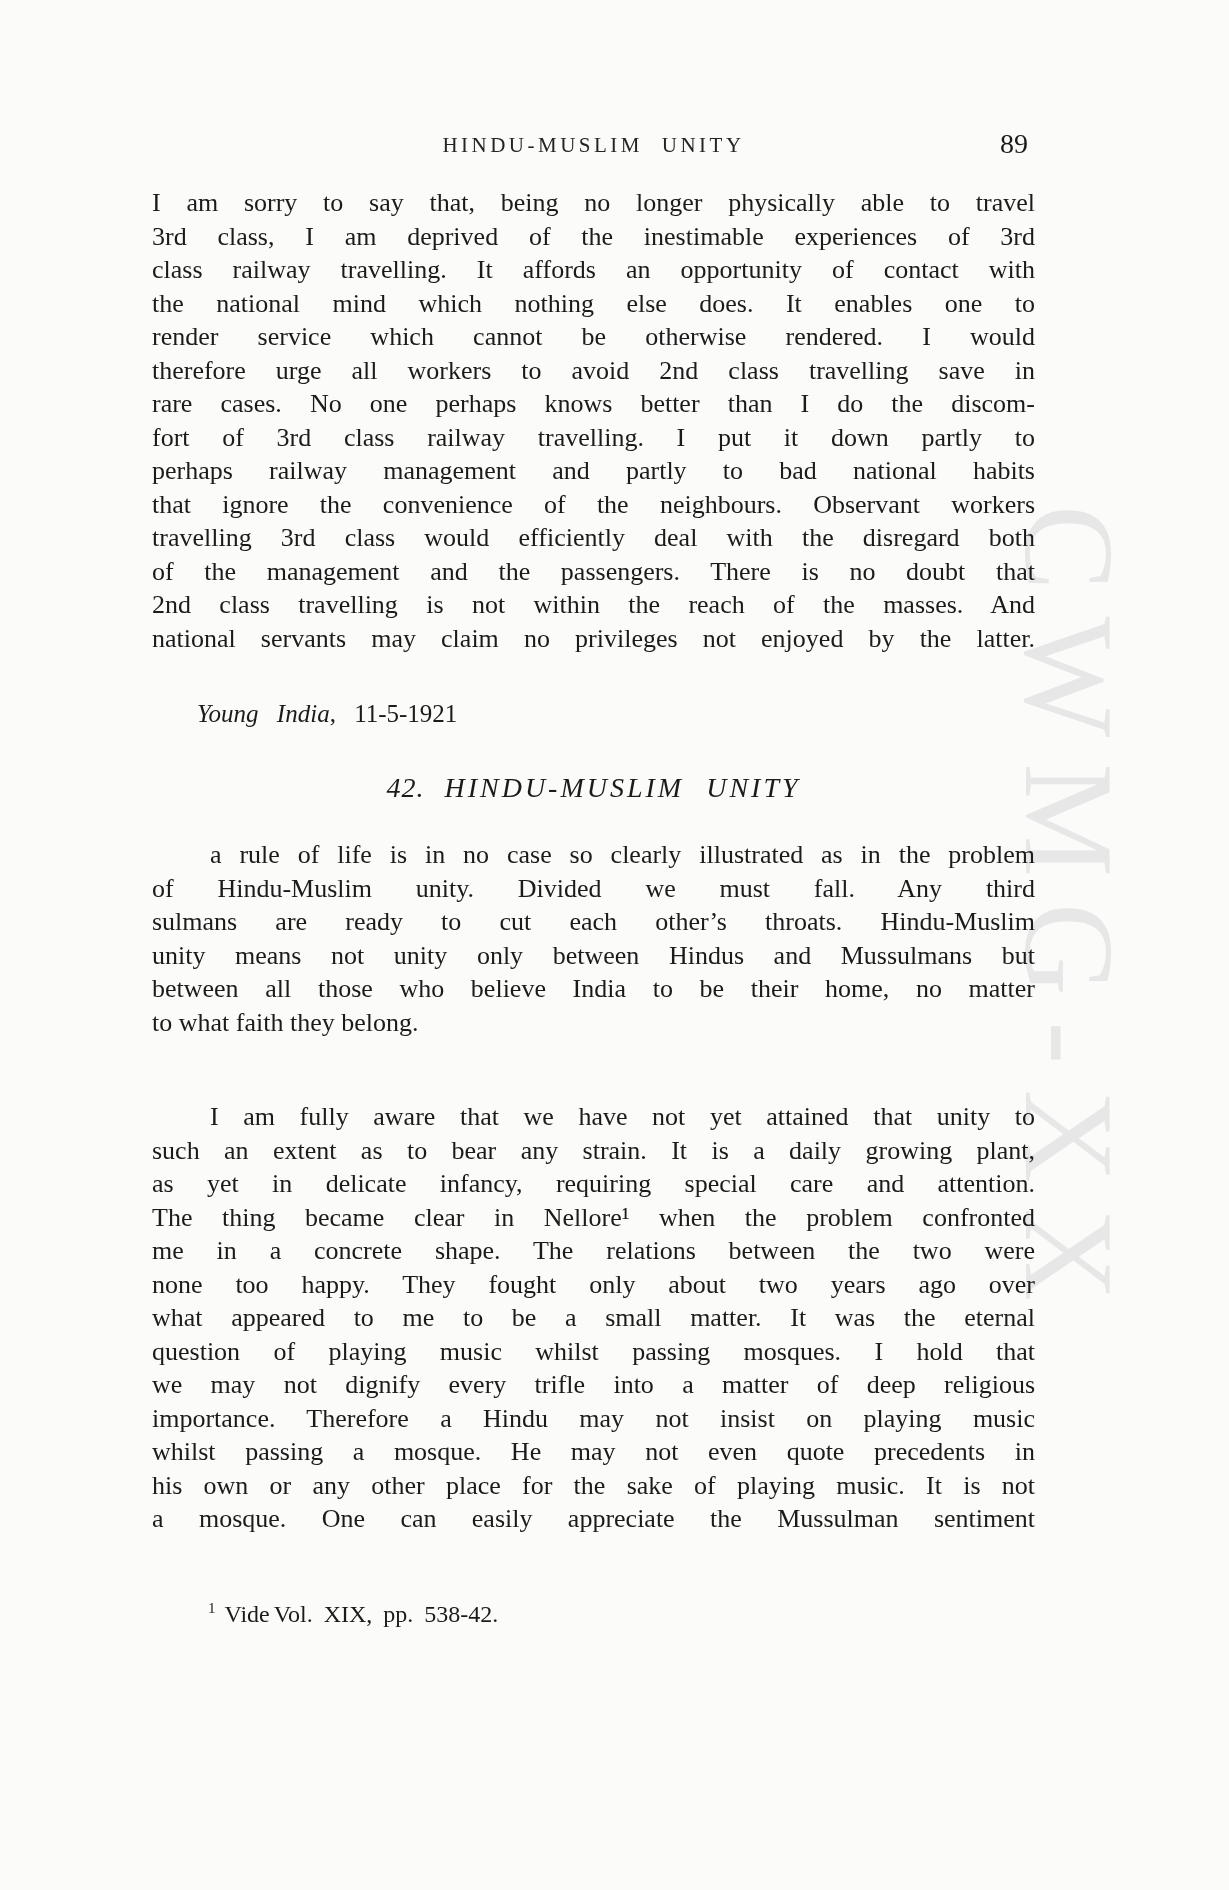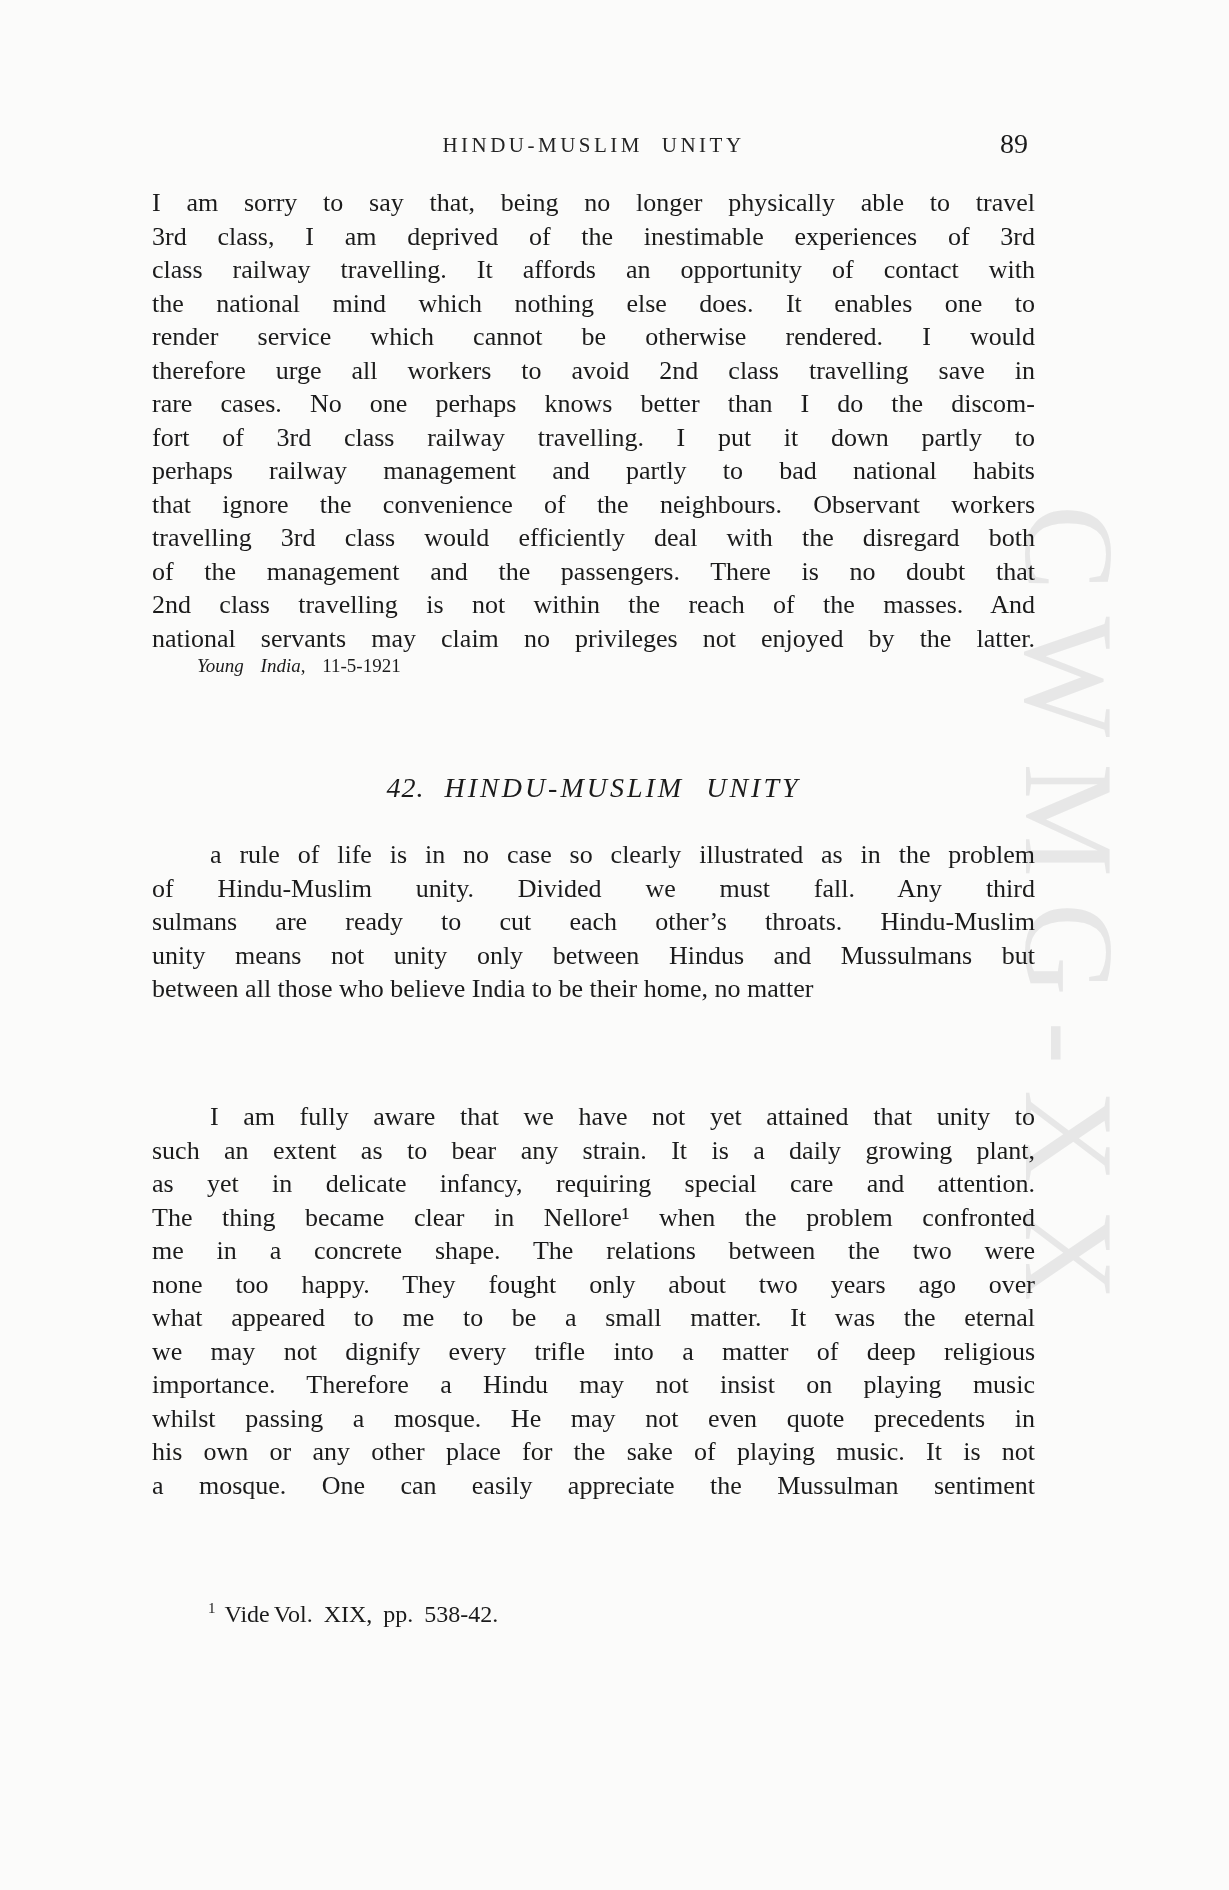--- a/index.html
+++ b/index.html
@@ -60,24 +60,24 @@
   }
   .para.indent .line:first-child { text-indent: 58px; }
   .para.end .line:last-child { text-align-last: left; }
 
   #para1 { top: 186px; }
   #para2 { top: 838px; }
   #para3 { top: 1100px; }
 
   .citation {
     position: absolute;
-    left: 152px; width: 883px; top: 655px;
+    left: 152px; width: 883px; top: 700px;
     padding-left: 45px;
     box-sizing: border-box;
-    font-size: 19px;
+    font-size: 25px;
     word-spacing: 12px;
   }
   .citation .src { font-style: italic; }
 
   .section-heading {
     position: absolute;
     left: 152px; width: 883px; top: 772px;
     text-align: center;
     font-style: italic;
     font-size: 28px;
@@ -135,30 +135,32 @@
     <div class="section-heading">
       <span class="num">42.</span><span class="ttl">HINDU-MUSLIM UNITY</span>
     </div>
 
     <div class="para indent end" id="para2">
         <div class="line">a rule of life is in no case so clearly illustrated as in the problem</div>
         <div class="line">of Hindu-Muslim unity.  Divided we must fall.  Any third</div>
         <div class="line">sulmans are ready to cut each other’s throats.  Hindu-Muslim</div>
         <div class="line">unity means not unity only between Hindus and Mussulmans but</div>
         <div class="line">between all those who believe India to be their home, no matter</div>
+        <div class="line">to what faith they belong.</div>
       </div>
 
     <div class="para indent" id="para3">
         <div class="line">I am fully aware that we have not yet attained that unity to</div>
         <div class="line">such an extent as to bear any strain.  It is a daily growing plant,</div>
         <div class="line">as yet in delicate infancy, requiring special care and attention.</div>
         <div class="line">The thing became clear in Nellore¹ when the problem confronted</div>
         <div class="line">me in a concrete shape.  The relations between the two were</div>
         <div class="line">none too happy.  They fought only about two years ago over</div>
         <div class="line">what appeared to me to be a small matter.  It was the eternal</div>
+        <div class="line">question of playing music whilst passing mosques.  I hold that</div>
         <div class="line">we may not dignify every trifle into a matter of deep religious</div>
         <div class="line">importance.  Therefore a Hindu may not insist on playing music</div>
         <div class="line">whilst passing a mosque.  He may not even quote precedents in</div>
         <div class="line">his own or any other place for the sake of playing music.  It is not</div>
         <div class="line">a mosque.  One can easily appreciate the Mussulman  sentiment</div>
       </div>
 
     <div class="footnote">
       <span class="sup">1</span><span class="it">Vide</span><span>Vol.  XIX,  pp.  538-42.</span>
     </div>

